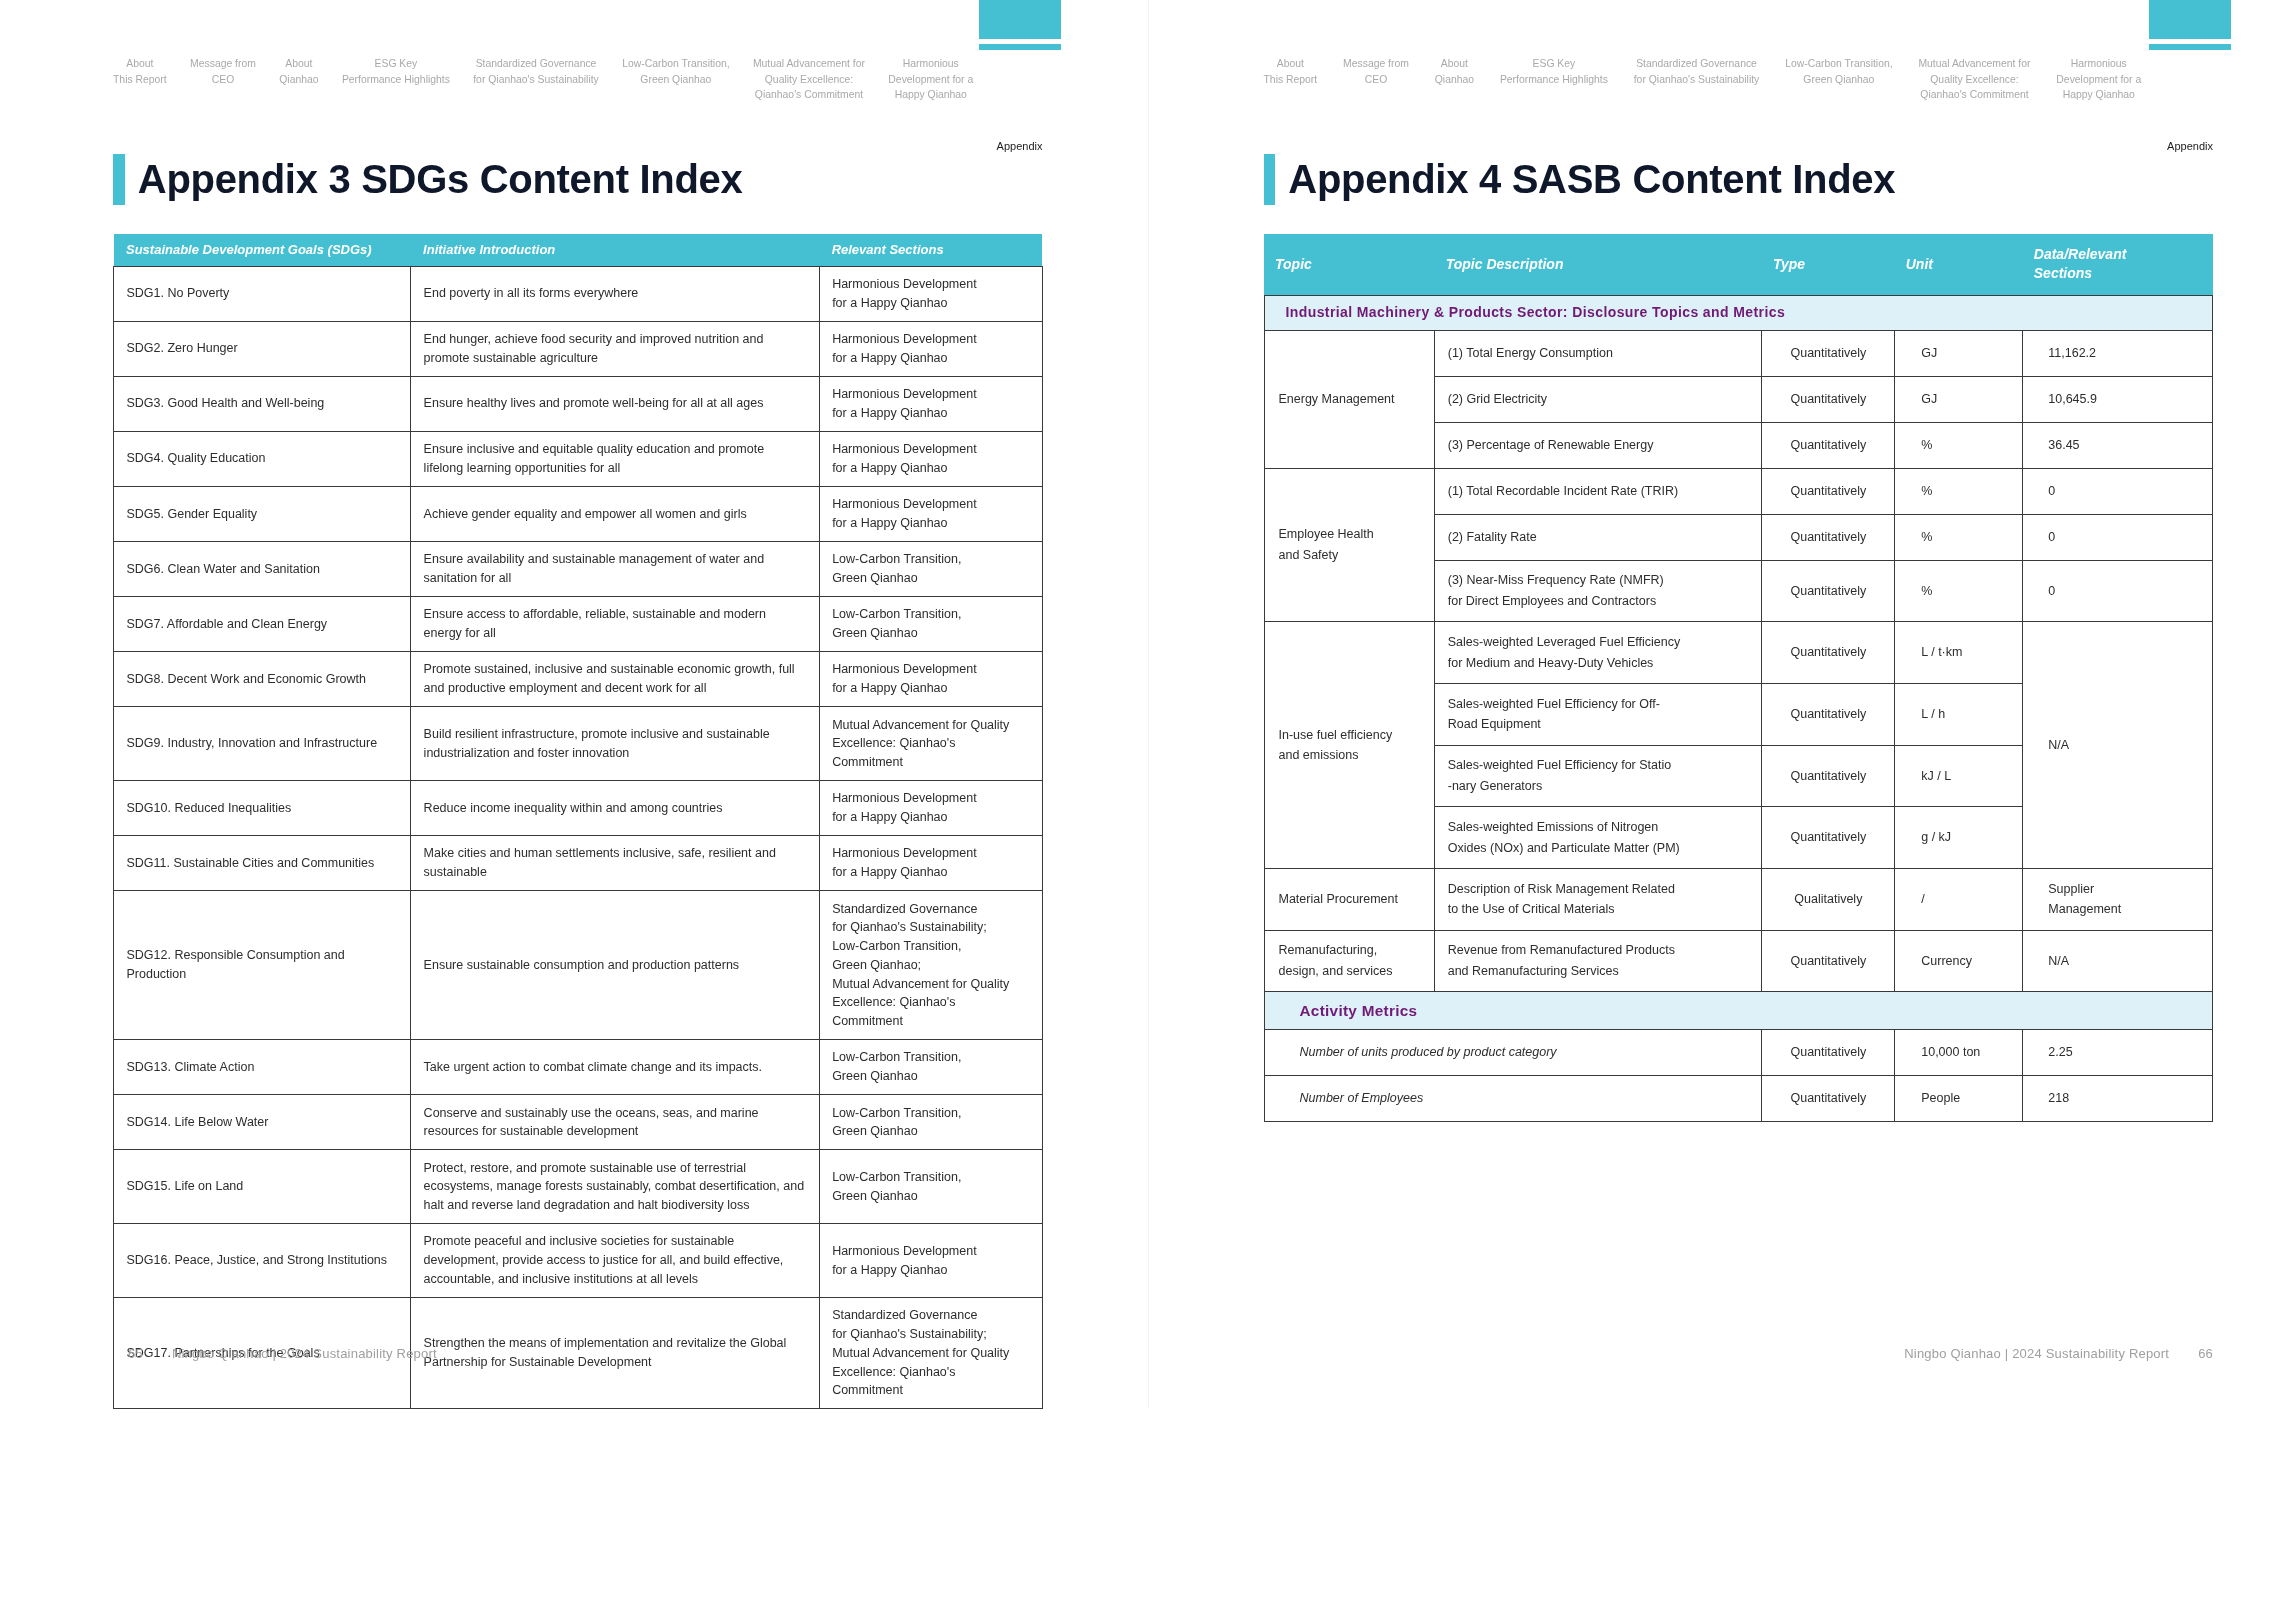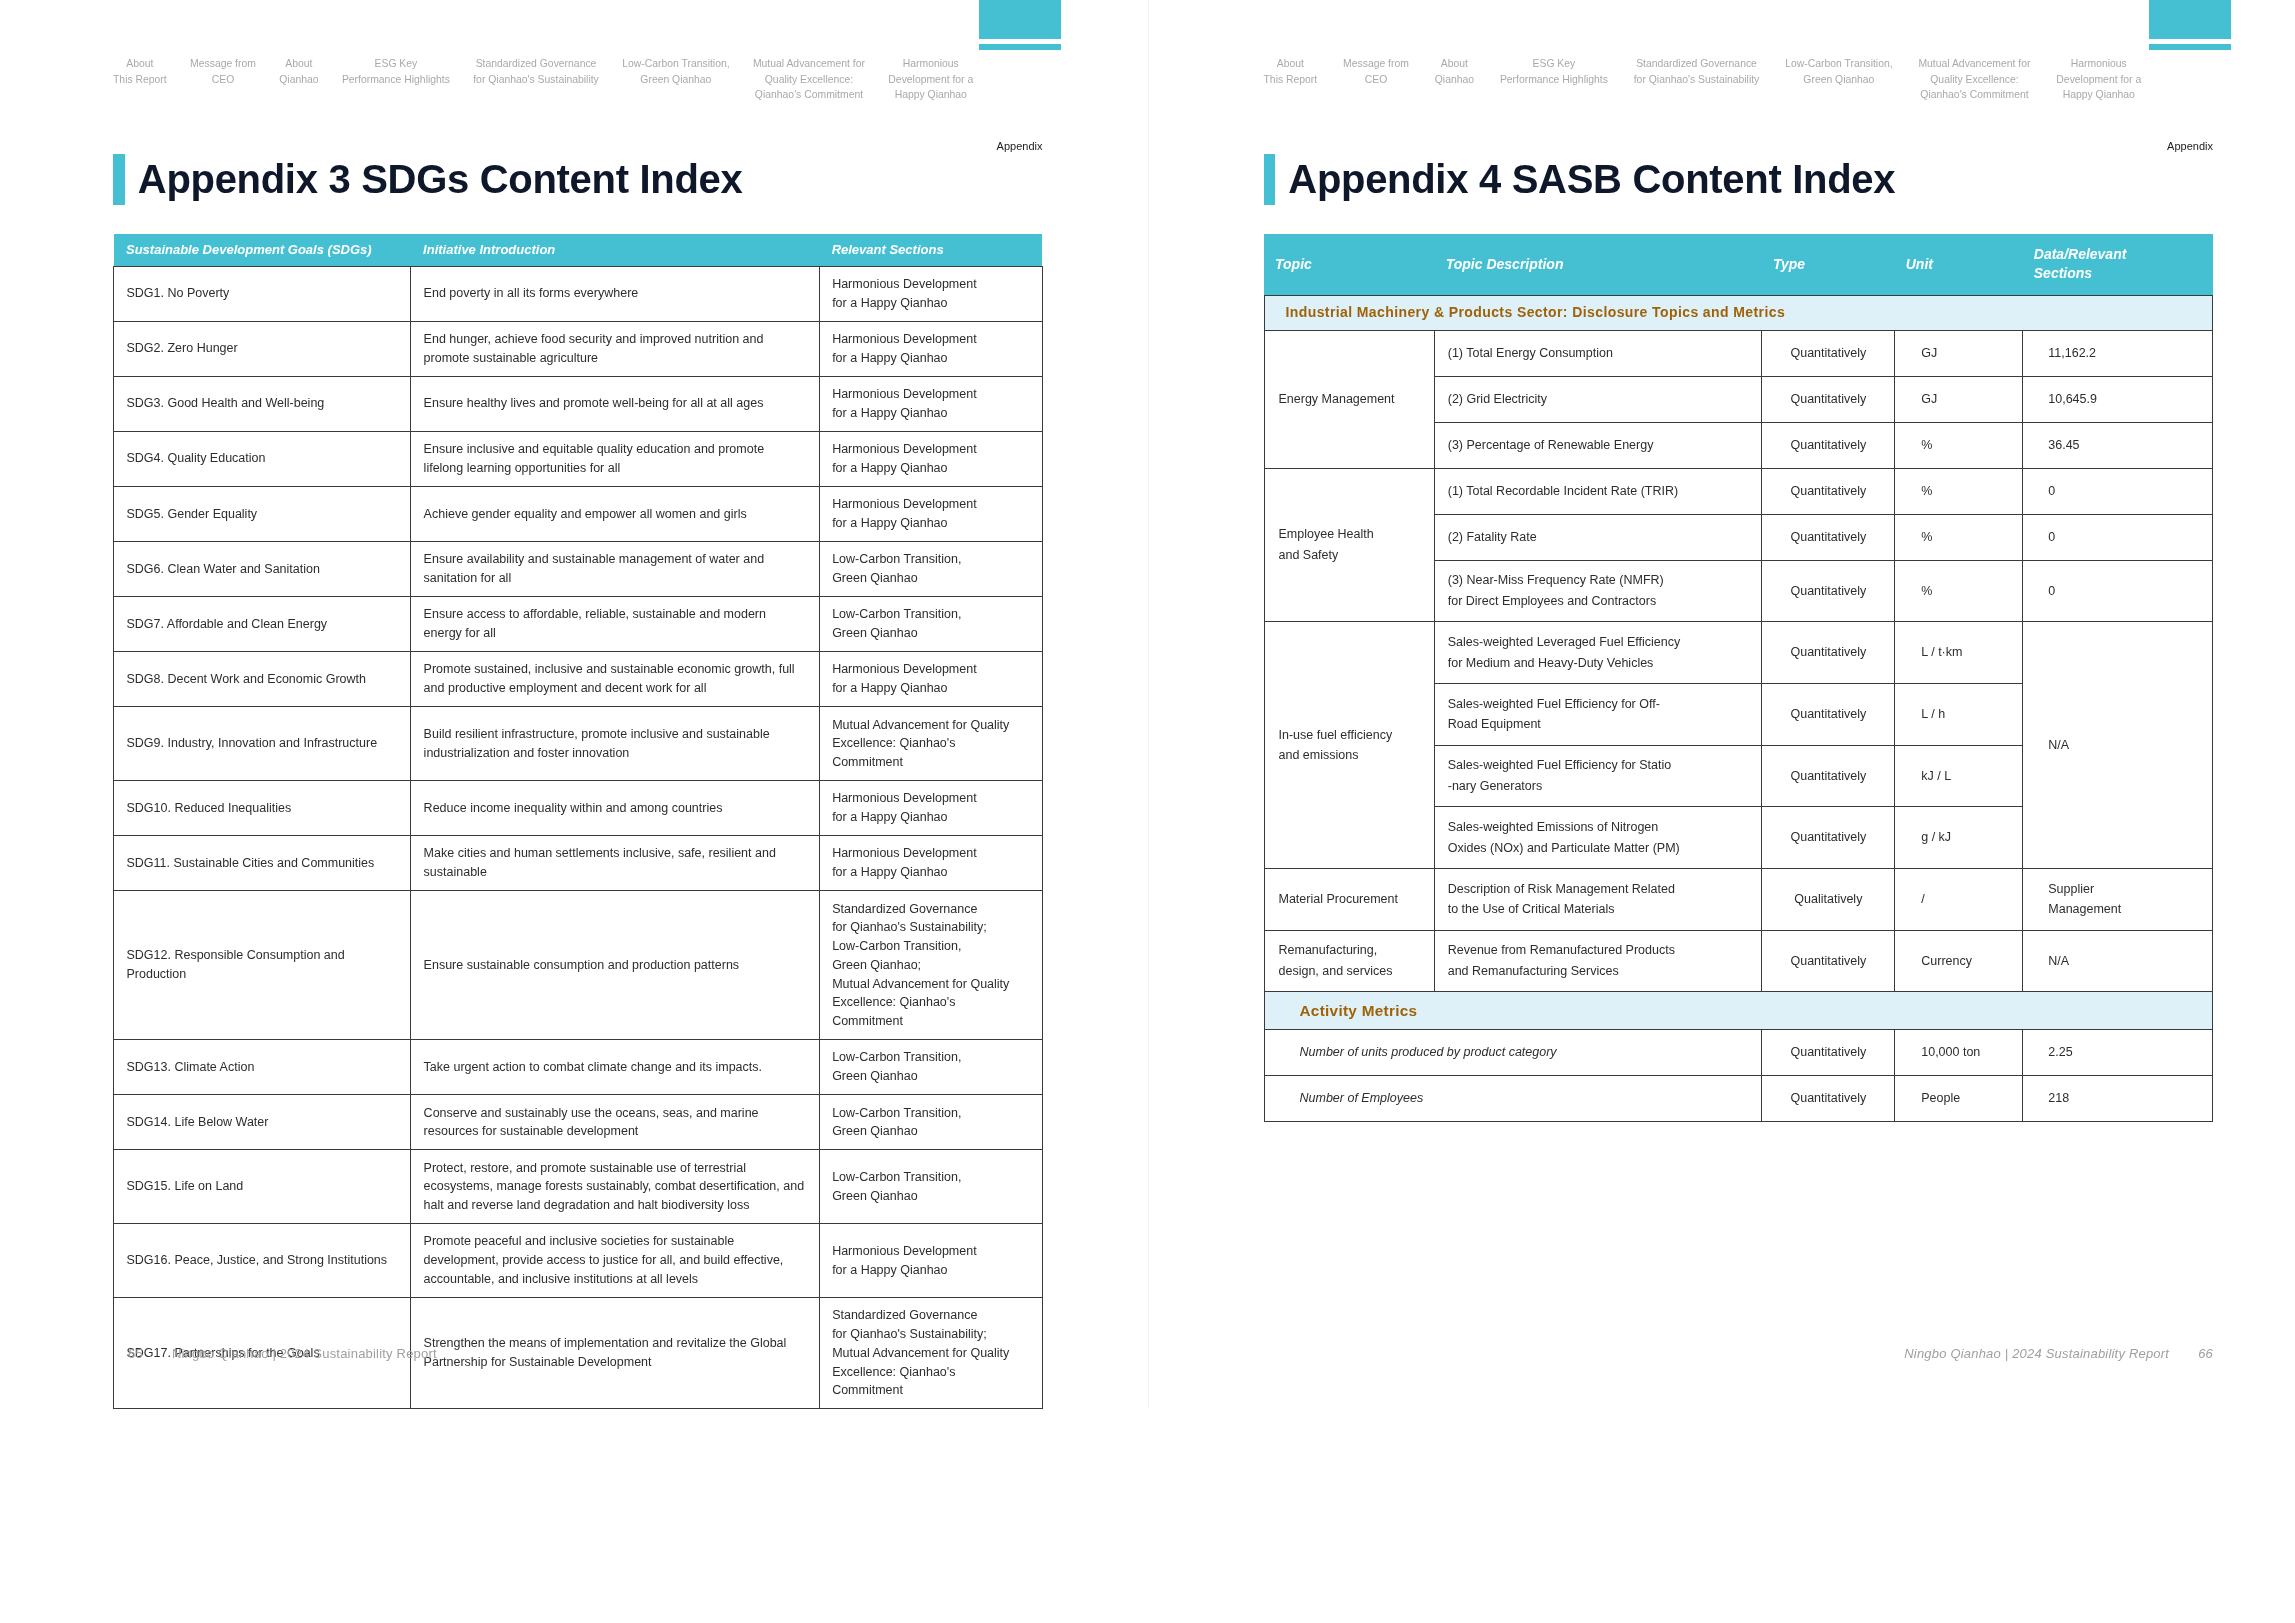--- a/index.html
+++ b/index.html
@@ -53,30 +53,30 @@
   .sasb-table th{font-size:14px;height:61px;padding:4.2px 11px;white-space:pre-line;line-height:1.35;}
   .sasb-table tbody tr{height:46px;}
   .sasb-table td{padding:9.7px 11px;line-height:1.65;}
   .sasb-table td.topic{white-space:pre-line;padding-left:14px;}
   .sasb-table td.desc{white-space:pre-line;padding-left:12.5px;}
   .sasb-table td.type{text-align:center;padding-left:4.2px;padding-right:4.2px;}
   .sasb-table td.unit{padding-left:26px;}
   .sasb-table td.val{padding-left:25px;white-space:pre-line;}
   .sasb-table tr.section-row{height:33px;}
   .sasb-table tr.section-row td{
-    background:#def1f8;font-weight:bold;font-size:14px;color:#a16207;
+    background:#def1f8;font-weight:bold;font-size:14px;color:#701a75;
     letter-spacing:0.4px;padding:5.6px 11px 5.6px 21px;}
   .sasb-table tr.section-row.activity td{font-size:15.3px;padding-left:35px;letter-spacing:0.3px;}
   .sasb-table td.metric{padding-left:35px;font-style:italic;}
 
   
   .footer{position:absolute;bottom:47px;font-size:13px;color:#9f9f9f;letter-spacing:0.2px;}
   .footer .pnum{color:#9f9f9f;}
   .page.left .footer{left:128px;}
-  .page.right .footer{right:82px;text-align:right;font-style:italic;}
+  .page.right .footer{right:82px;text-align:right;}
   .footer .gap{display:inline-block;width:29px;}
 </style>
 </head>
 <body>
 
 <div class="spread">
 
   <div class="page left">
 
     <div class="nav">

